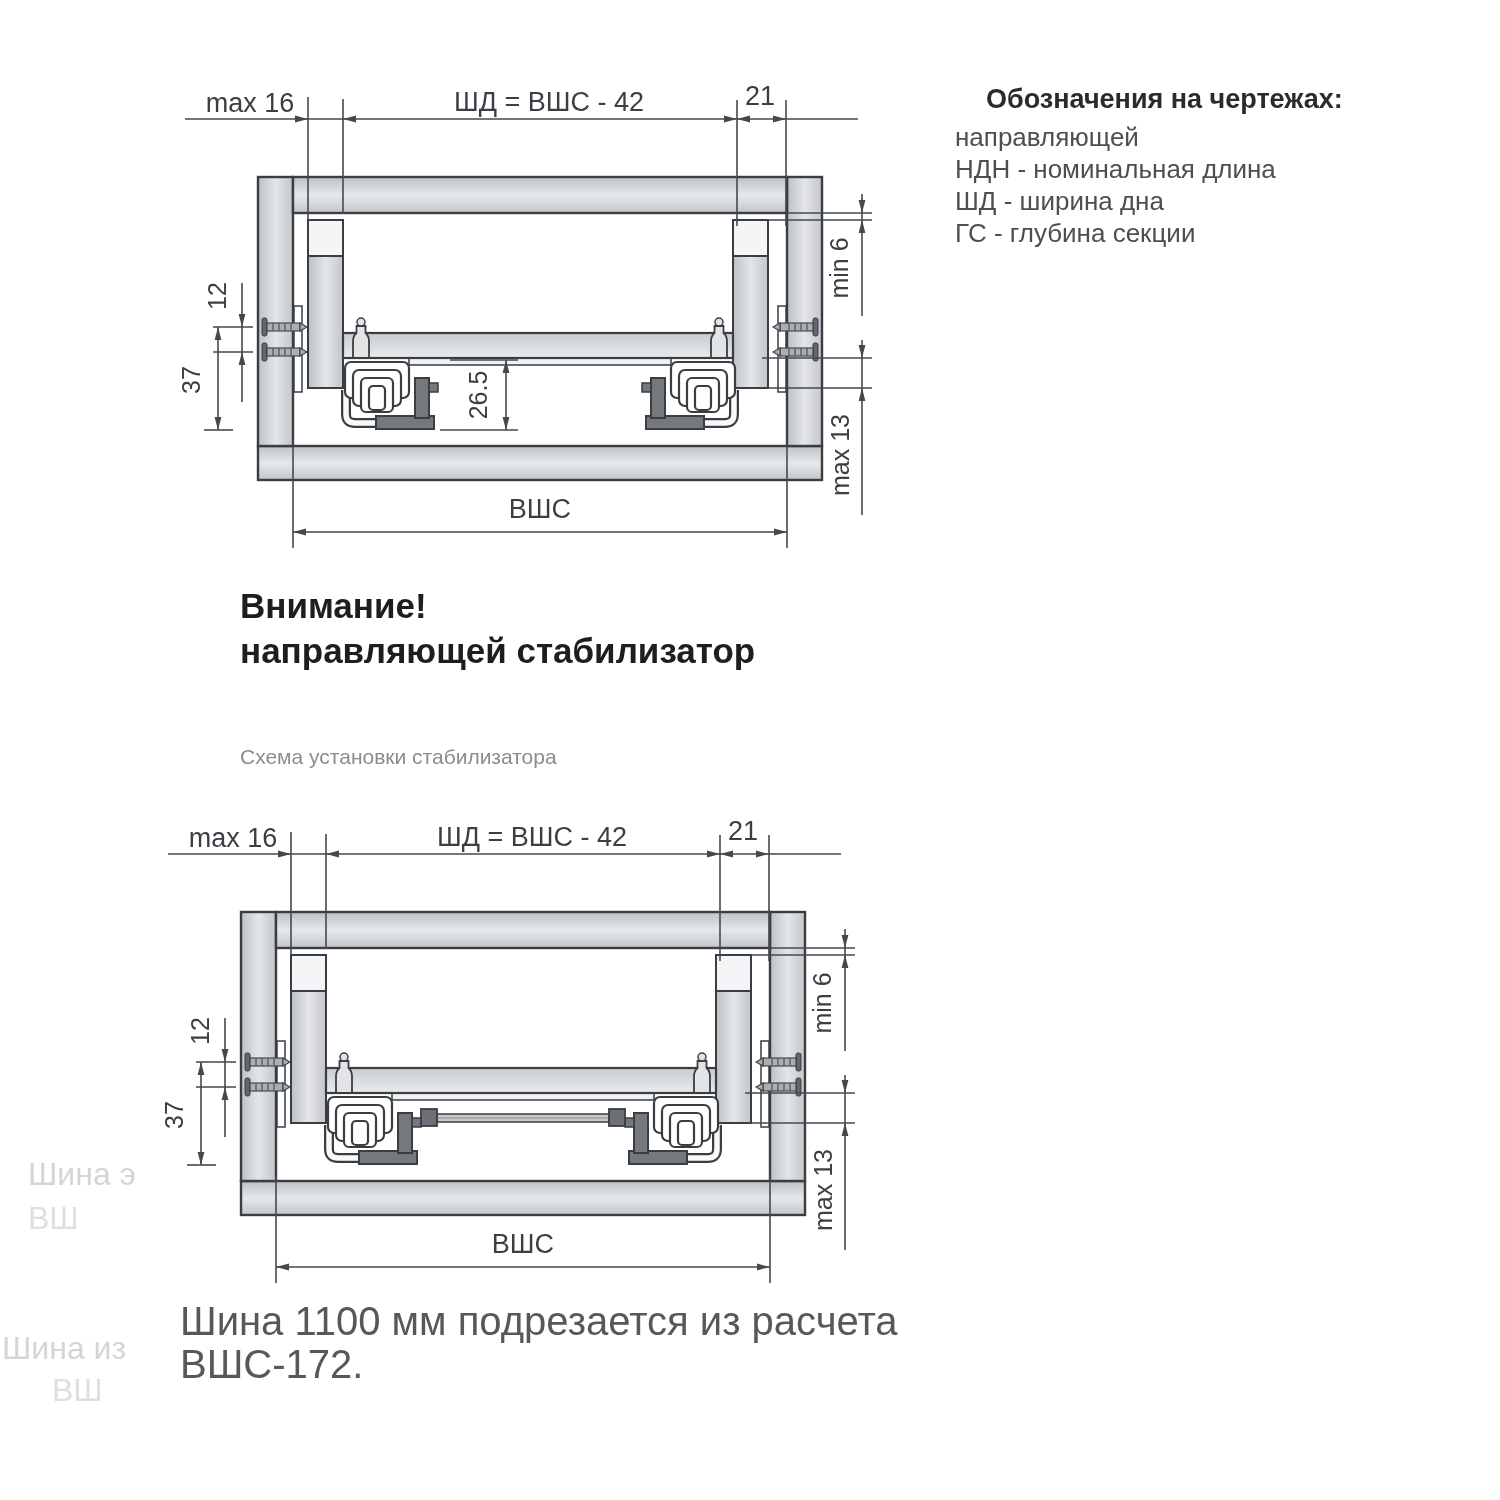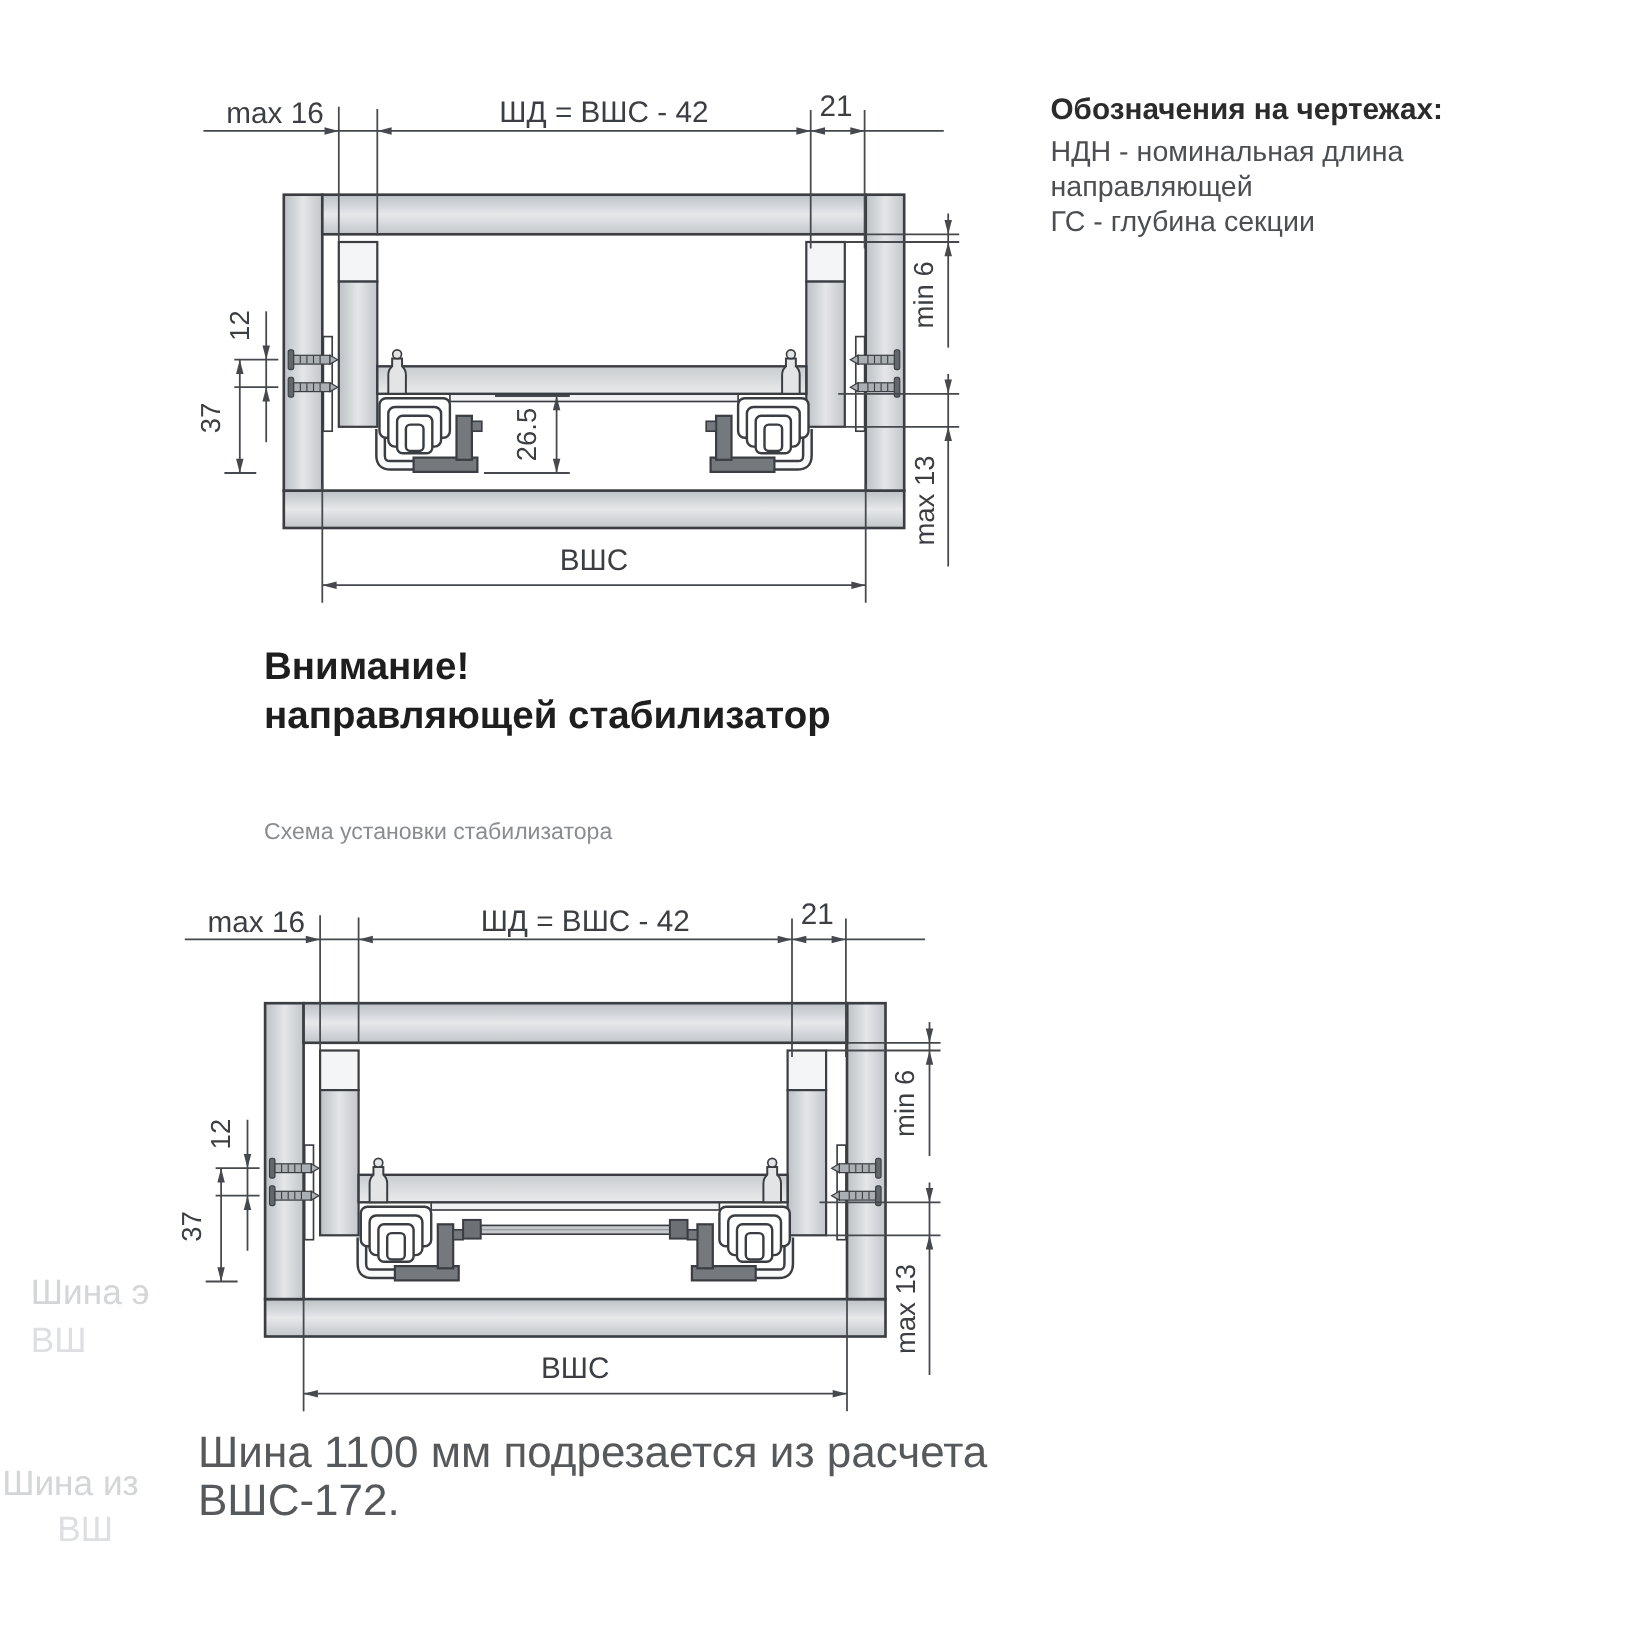--- a/index.html
+++ b/index.html
@@ -3,21 +3,21 @@
 <meta charset="utf-8">
 <style>
   html,body{margin:0;padding:0;background:#ffffff;}
   #canvas{position:relative;width:1500px;height:1500px;background:#ffffff;overflow:hidden;
           font-family:"Liberation Sans",sans-serif;}
   .abs{position:absolute;}
   svg text{font-family:"Liberation Sans",sans-serif;}
   .dimtxt{font-size:27px;fill:#3b3f43;}
   .dimtxt-s{font-size:25px;fill:#3b3f43;}
   .legend{left:955px;top:84px;width:480px;color:#4c4f52;}
-  .legend .ltitle{font-weight:bold;font-size:27px;color:#2b2b2b;margin-bottom:6px;}
+  .legend .ltitle{font-weight:bold;font-size:27px;color:#2b2b2b;margin-bottom:6px;margin-left:31px;}
   .legend .lline{font-size:26px;line-height:32px;}
   .warning{left:195px;top:583px;width:700px;font-weight:bold;font-size:35px;
            line-height:45px;color:#1e1e1e;margin-left:45px;}
   .scheme-title{left:240px;top:745px;font-size:21px;color:#8a8d90;}
   .note{left:180px;top:1300px;font-size:40px;line-height:43px;color:#56595c;}
   .ghost{color:#d3d5d6;font-size:32px;}
 </style>
 </head>
 <body>
 
@@ -159,22 +159,23 @@
       <g fill="#45494d">
         <path d="M506 360 L502.6 373 L509.4 373 Z"></path>
         <path d="M506 430 L502.6 417 L509.4 417 Z"></path>
       </g>
       <text class="dimtxt-s" x="487" y="395" text-anchor="middle" transform="rotate(-90 487 395)">26.5</text>
     </g>
   </svg>
 
   <div class="abs legend">
     <div class="ltitle">Обозначения на чертежах:</div>
+    <div class="lline">направляющей</div>
     <div class="lline">НДН - номинальная длина</div>
-    <div class="lline">направляющей</div>
+    <div class="lline">ШД - ширина дна</div>
     <div class="lline">ГС - глубина секции</div>
   </div>
 
   <div class="abs warning">
     <div>Внимание!</div>
     <div>направляющей стабилизатор</div>
   </div>
 
   <div class="abs scheme-title">Схема установки стабилизатора</div>
 

